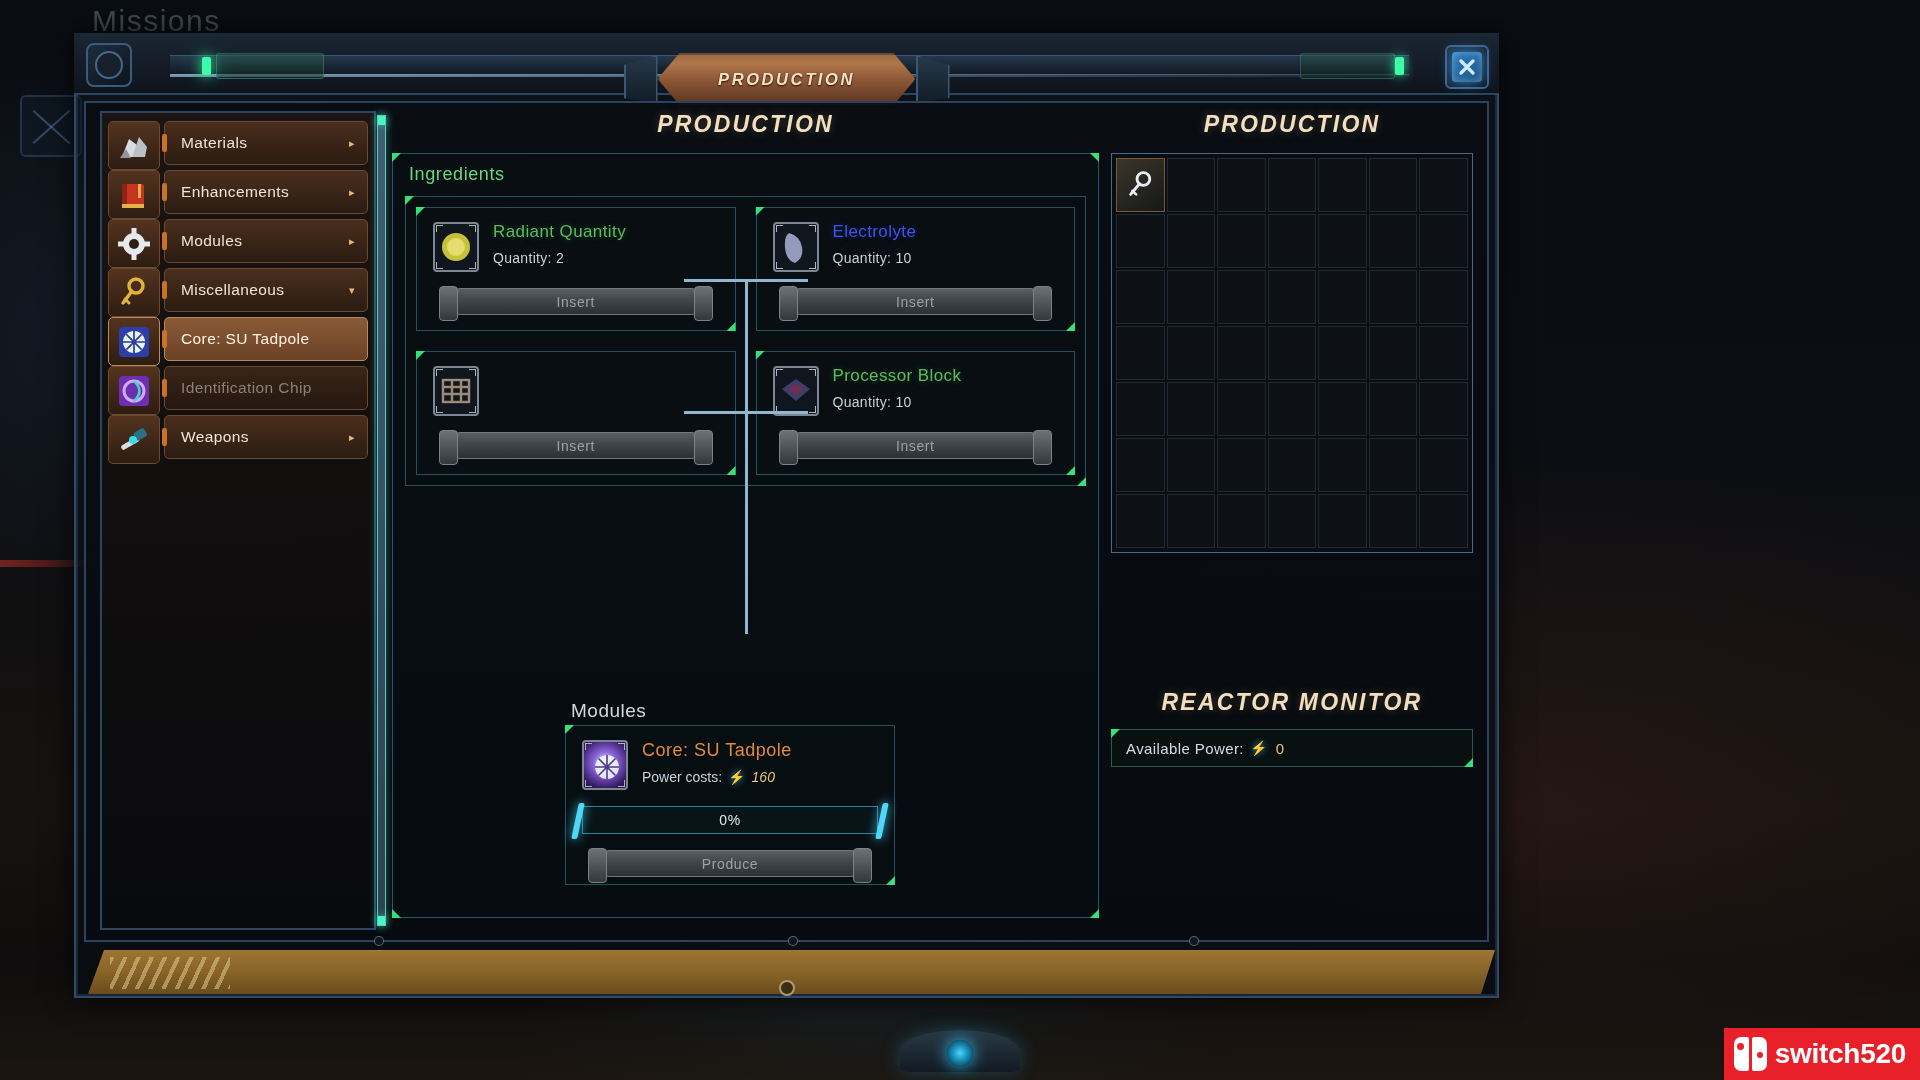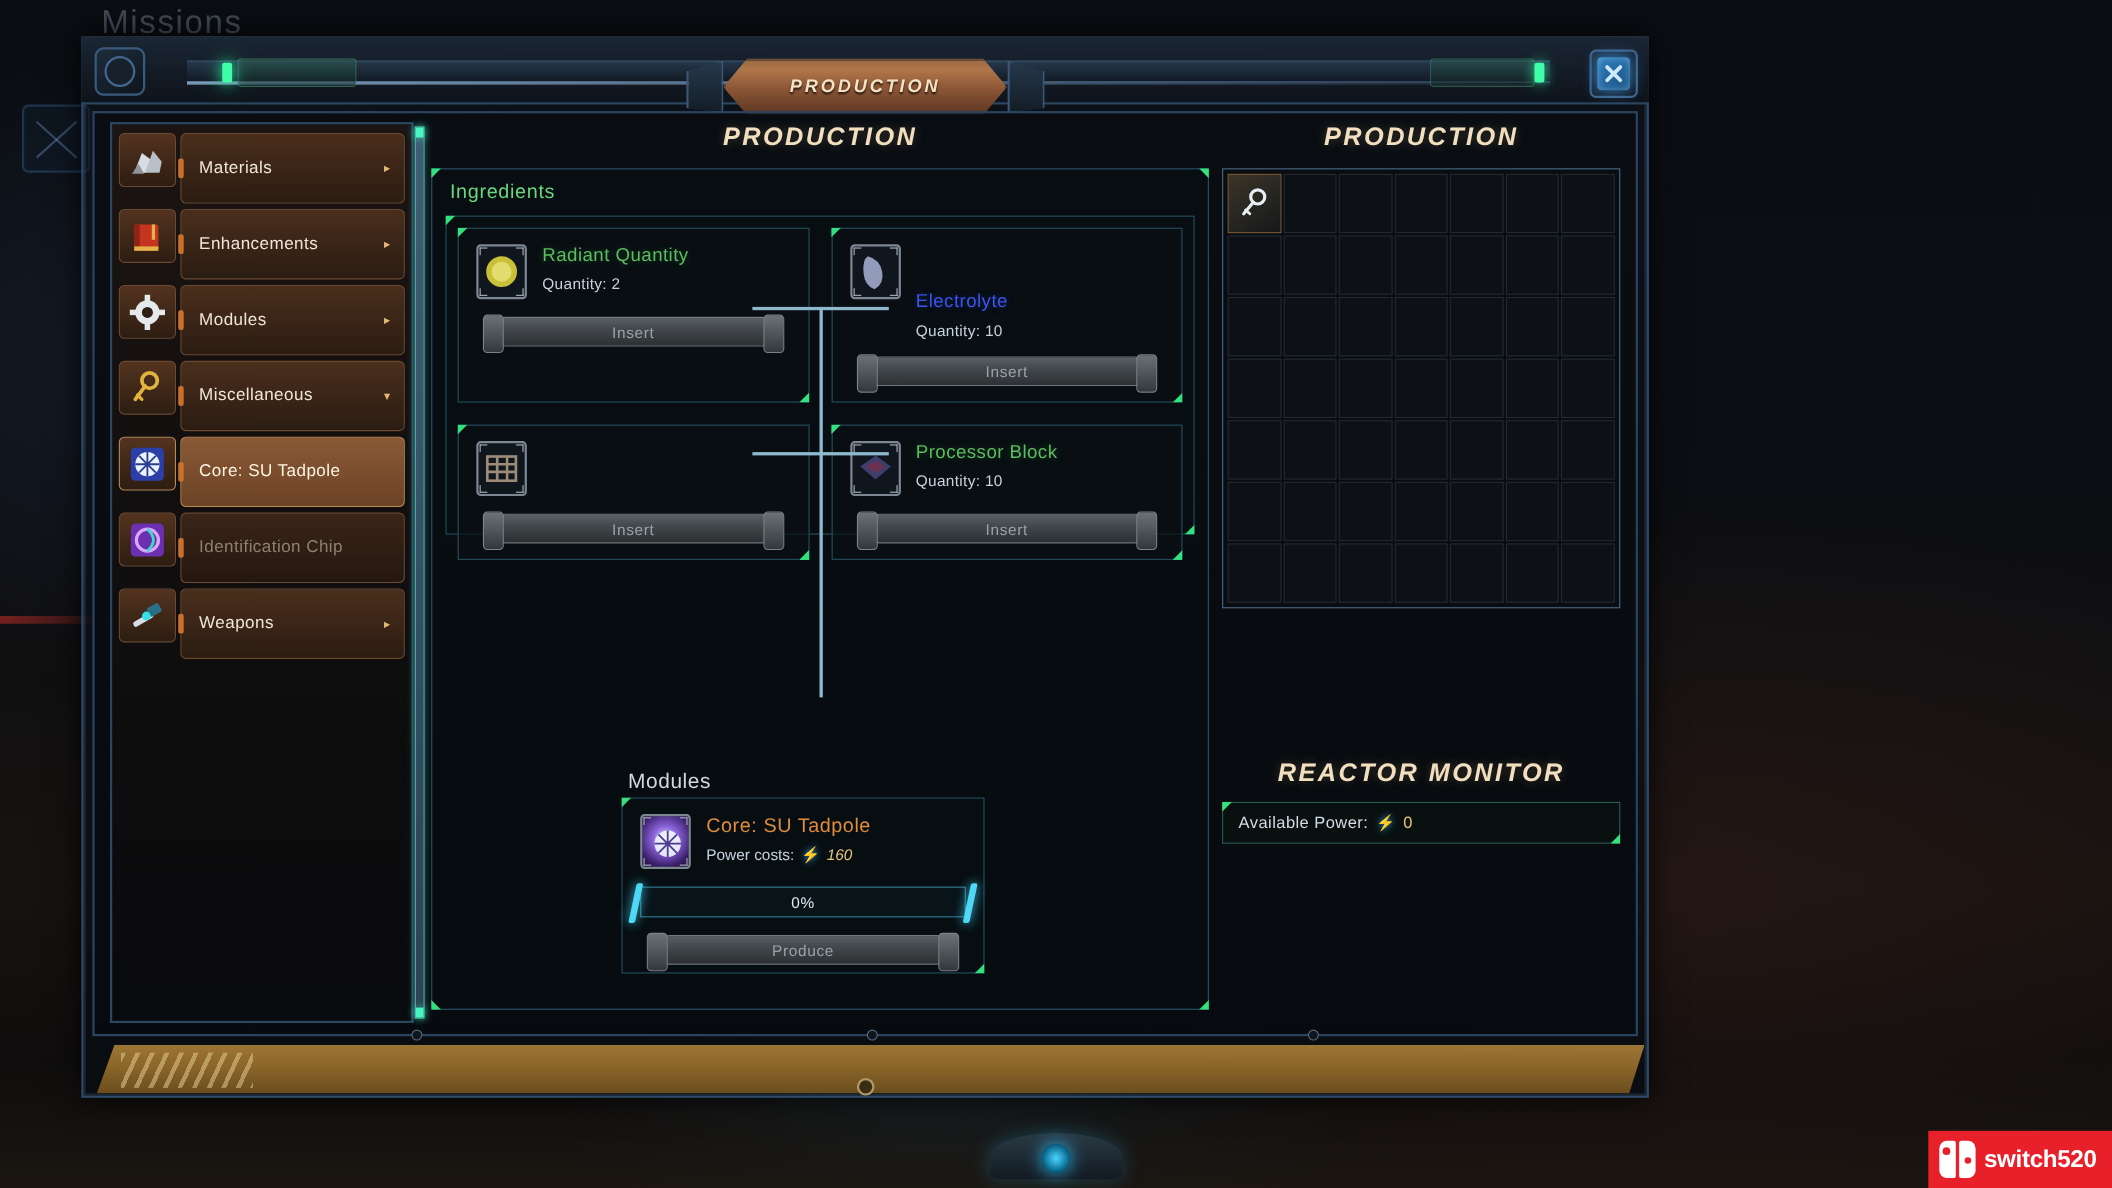--- a/index.html
+++ b/index.html
@@ -181,21 +181,21 @@
   }
 
   
   #sidebar{
     position:absolute; left:14px; top:8px; width:276px; bottom:10px;
     border:2px solid #2b4660;
     background:linear-gradient(180deg,rgba(44,26,18,.55) 0%, rgba(26,17,13,.55) 40%, rgba(10,10,12,.6) 100%);
   }
   #sidebar-list{ padding:8px 6px 0 6px; }
   .side-item{
-    display:flex; align-items:stretch; height:64px; margin-bottom:5px;
+    display:flex; align-items:stretch; height:44px; margin-bottom:5px;
     cursor:pointer; position:relative;
   }
   .side-icon{
     width:52px; height:49px; flex:0 0 52px;
     border:1px solid #6b4a30; border-radius:5px;
     background:linear-gradient(180deg,#53331f,#2d1d12);
     display:flex; align-items:center; justify-content:center;
     position:relative; z-index:2;
   }
   .side-icon svg{ display:block; }
@@ -378,21 +378,21 @@
   #watermark .joy.l{ border-radius:7px 2px 2px 7px; }
   #watermark .joy.r{ border-radius:2px 7px 7px 2px; }
   #watermark .joy.l::after{
     content:"";position:absolute;left:3px;top:6px;width:7px;height:7px;
     border-radius:50%;background:#e8202a;
   }
   #watermark .joy.r::after{
     content:"";position:absolute;left:5px;top:15px;width:6px;height:6px;
     border-radius:50%;background:#e8202a;
   }
-  #watermark .wm-text{ color:#fff; font-size:22px; font-weight:600; letter-spacing:-.3px; }
+  #watermark .wm-text{ color:#fff; font-size:28px; font-weight:600; letter-spacing:-.3px; }
 </style>
 </head>
 <body>
 
 <div id="bg">
   <div id="bg-missions">Missions</div>
   <div id="bg-deco-1"></div>
   <div id="bg-line-red"></div>
   <div id="bg-bottom-ship"></div>
   <div id="bg-core"></div>
@@ -577,21 +577,21 @@
                 <div class="ing-card">
        <span class="corner c-tl"></span>
        <span class="corner c-br"></span>
        <div class="ing-top">
          <div class="ing-thumb">
            <span class="cnr tl"></span><span class="cnr tr"></span><span class="cnr bl"></span><span class="cnr br"></span>
            <svg width="42" height="46" viewBox="0 0 42 46">
                         <path d="M14 9 q11 3 13 14 q2 11 -7 16 q-9 -3 -10 -15 q-1 -12 4 -15z" fill="#a9b3d6" opacity=".85"></path>
                       </svg>
          </div>
-         <div style="flex:1;margin-top:42px;">
+         <div style="flex:1;">
            <div class="ing-name" style="color:#3b55ee;text-shadow:0 0 8px #3b55ee55;">Electrolyte</div>
            <div class="ing-qty">Quantity: 10</div>
          </div>
        </div>
        <div class="btn-wrap">
          <div class="btn-scifi">Insert</div>
        </div>
      </div>
               </div>
               <div class="ing-cell">

